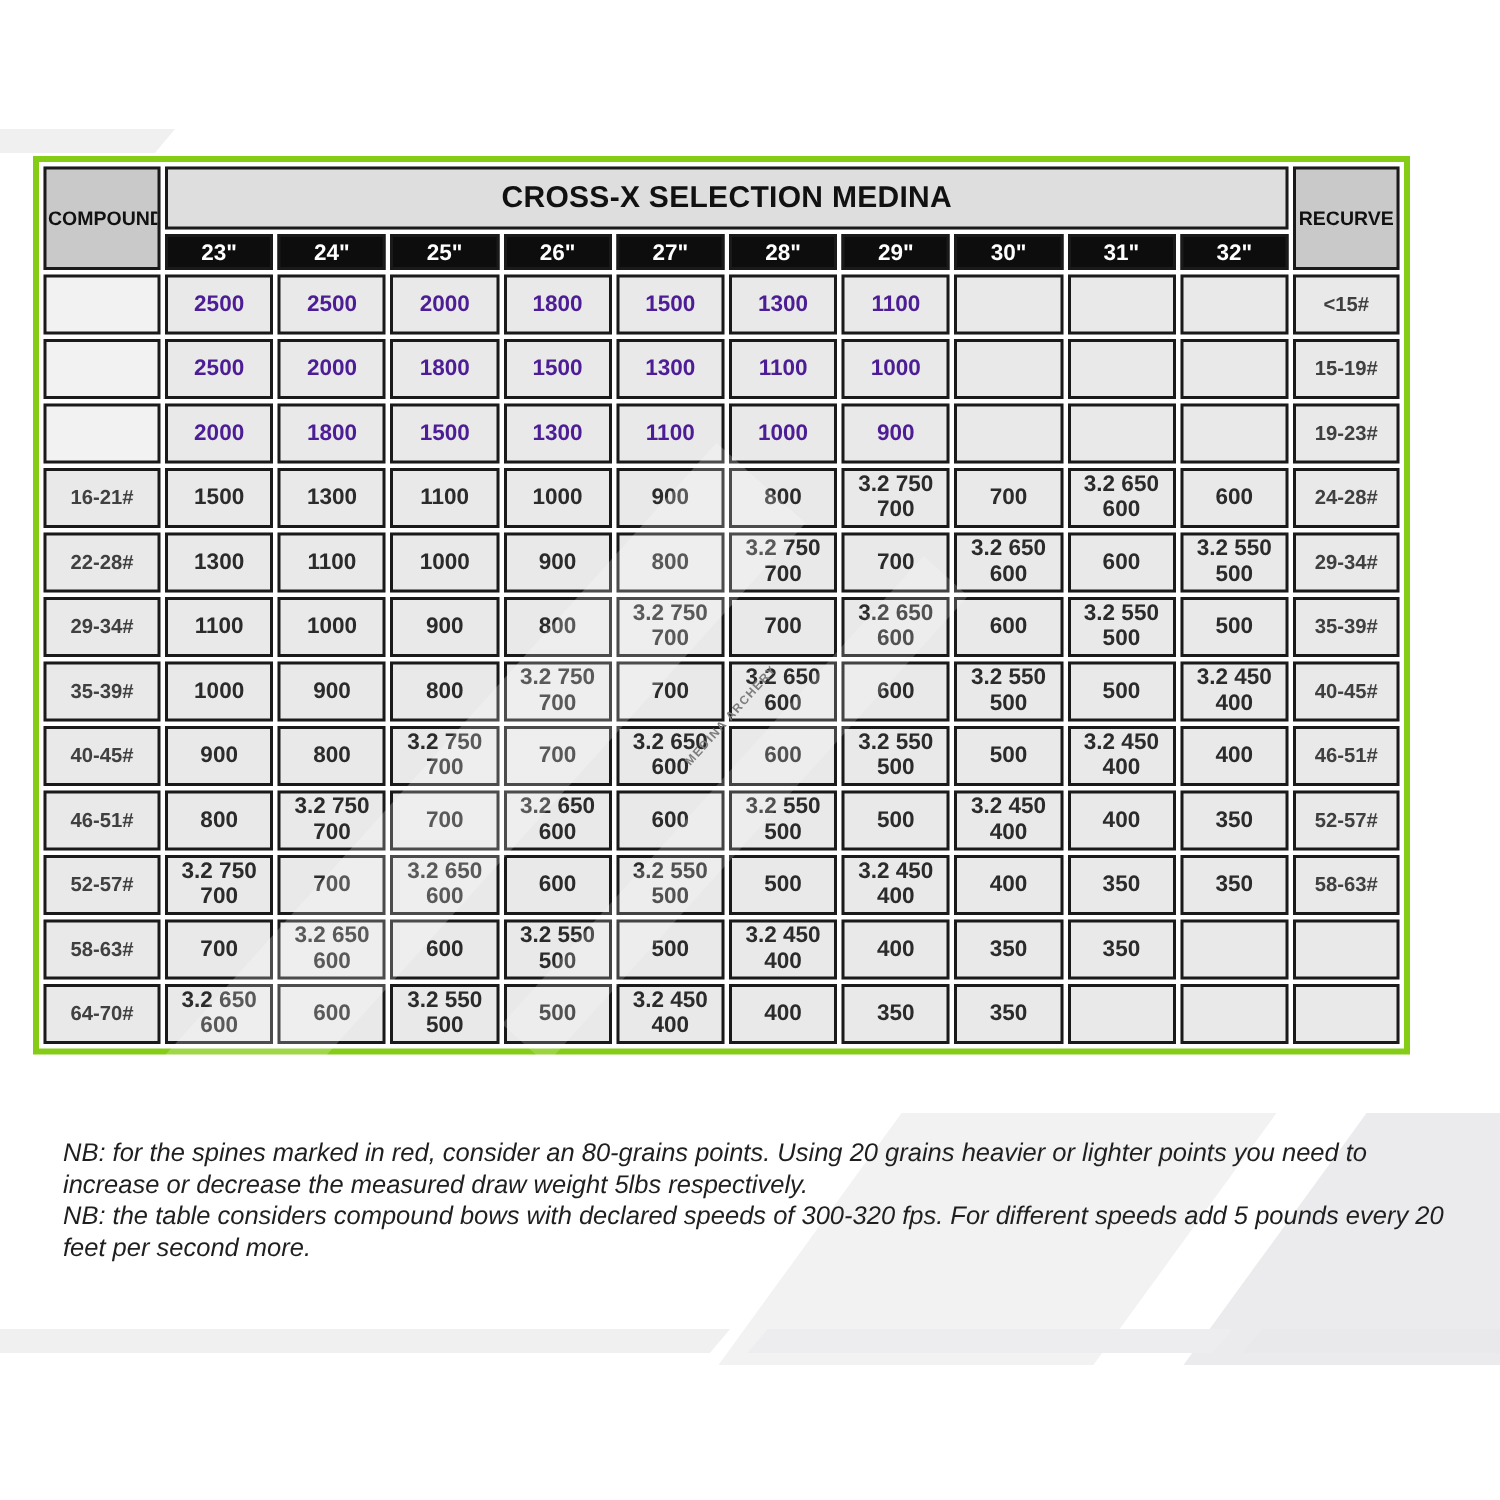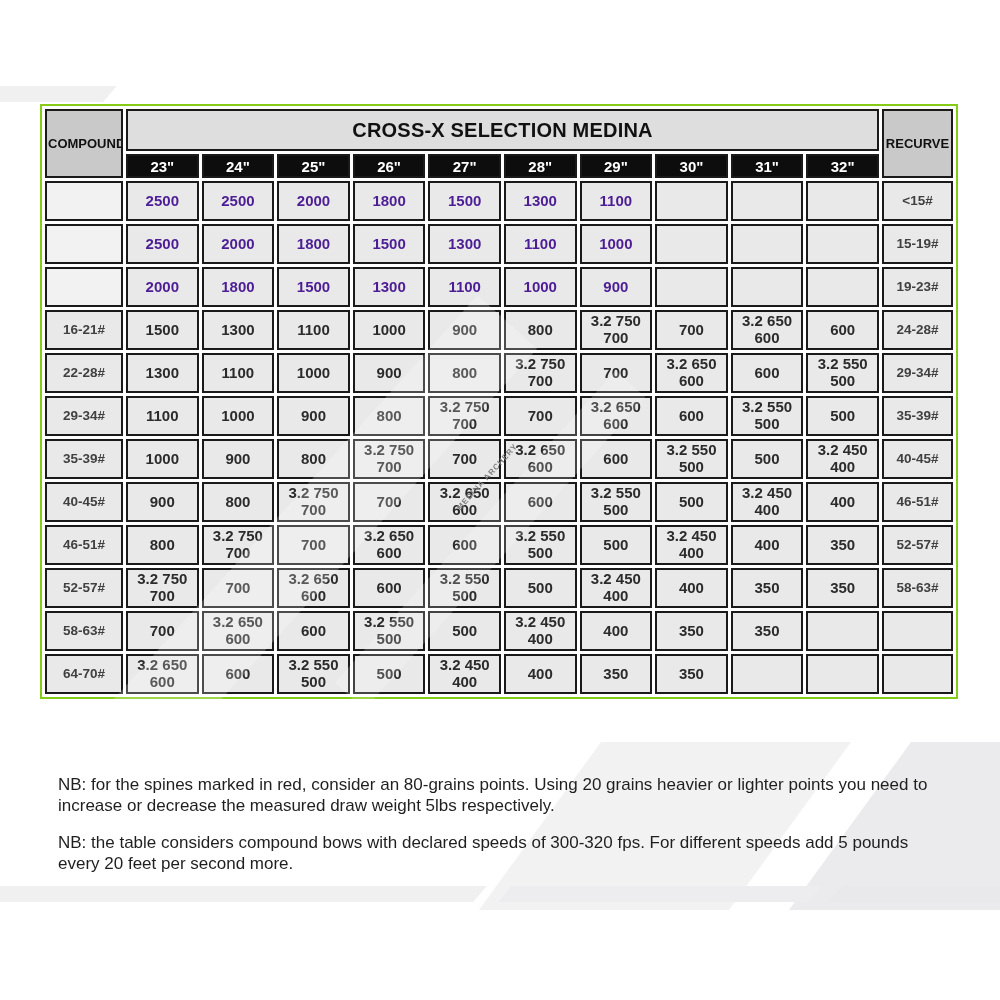--- a/index.html
+++ b/index.html
@@ -12,23 +12,23 @@
   .sw-top-left   { left:-30px; top:86px;  width:140px; height:16px; background:#f0f0f1; transform:skewX(-40deg); }
   .sw-notes-1    { left:540px; top:742px; width:250px; height:168px; background:#f2f2f3; transform:skewX(-36deg); }
   .sw-notes-2    { left:850px; top:742px; width:230px; height:168px; background:#ebebed; transform:skewX(-36deg); }
   .sw-band-1     { left:-20px; top:886px; width:500px; height:16px; background:#f0f0f1; transform:skewX(-40deg); }
   .sw-band-2     { left:505px; top:886px; width:310px; height:16px; background:#ededef; transform:skewX(-40deg); }
   .sw-band-3     { left:835px; top:886px; width:280px; height:16px; background:#e9e9eb; transform:skewX(-40deg); }
   .streak        { left:280px; top:250px; width:80px; height:560px; background:rgba(255,255,255,0.22); transform:rotate(42deg); z-index:5; }
   .streak2       { left:470px; top:330px; width:40px; height:420px; background:rgba(255,255,255,0.18); transform:rotate(42deg); z-index:5; }
 
   table.chart {
-    position:absolute; left:40px; top:104px; width:918px;
+    position:absolute; left:22px; top:104px; width:918px;
     border-collapse:separate; border-spacing:3px;
-    border:2px solid #84cc16; background:#ffffff; table-layout:fixed;
+    border:4px solid #84cc16; background:#ffffff; table-layout:fixed;
     z-index:2;
   }
   th, td {
     border:2px solid #1a1a1a; box-sizing:border-box;
     text-align:center; vertical-align:middle;
     font-weight:bold; overflow:hidden;
   }
   .cell-title  { background:#dedede; color:#111; font-size:20px; height:42px; letter-spacing:0.2px; }
   .cell-corner { background:#c9c9c9; color:#111; font-size:13px; }
   .cell-inch   { background:#0d0d0d; color:#ffffff; font-size:15px; height:24px; }
@@ -43,21 +43,21 @@
   .watermark {
     position:absolute; left:455px; top:506px; z-index:6;
     transform:rotate(-48deg); transform-origin:0 0;
     font-size:8px; letter-spacing:1px; color:#7d7d7d; font-weight:bold;
     white-space:nowrap; pointer-events:none;
   }
   .notes {
     position:absolute; left:42px; top:758px; width:922px; z-index:3;
     font-size:17px; line-height:21px; color:#1f1f1f;
   }
-  .notes p { margin:16px; }
+  .notes p { margin:0;font-style:italic; }
 </style>
 </head>
 <body>
 
 <div class="page">
 
   <div class="deco sw-top-left"></div>
   <div class="deco sw-notes-1"></div>
   <div class="deco sw-notes-2"></div>
   <div class="deco sw-band-1"></div>

